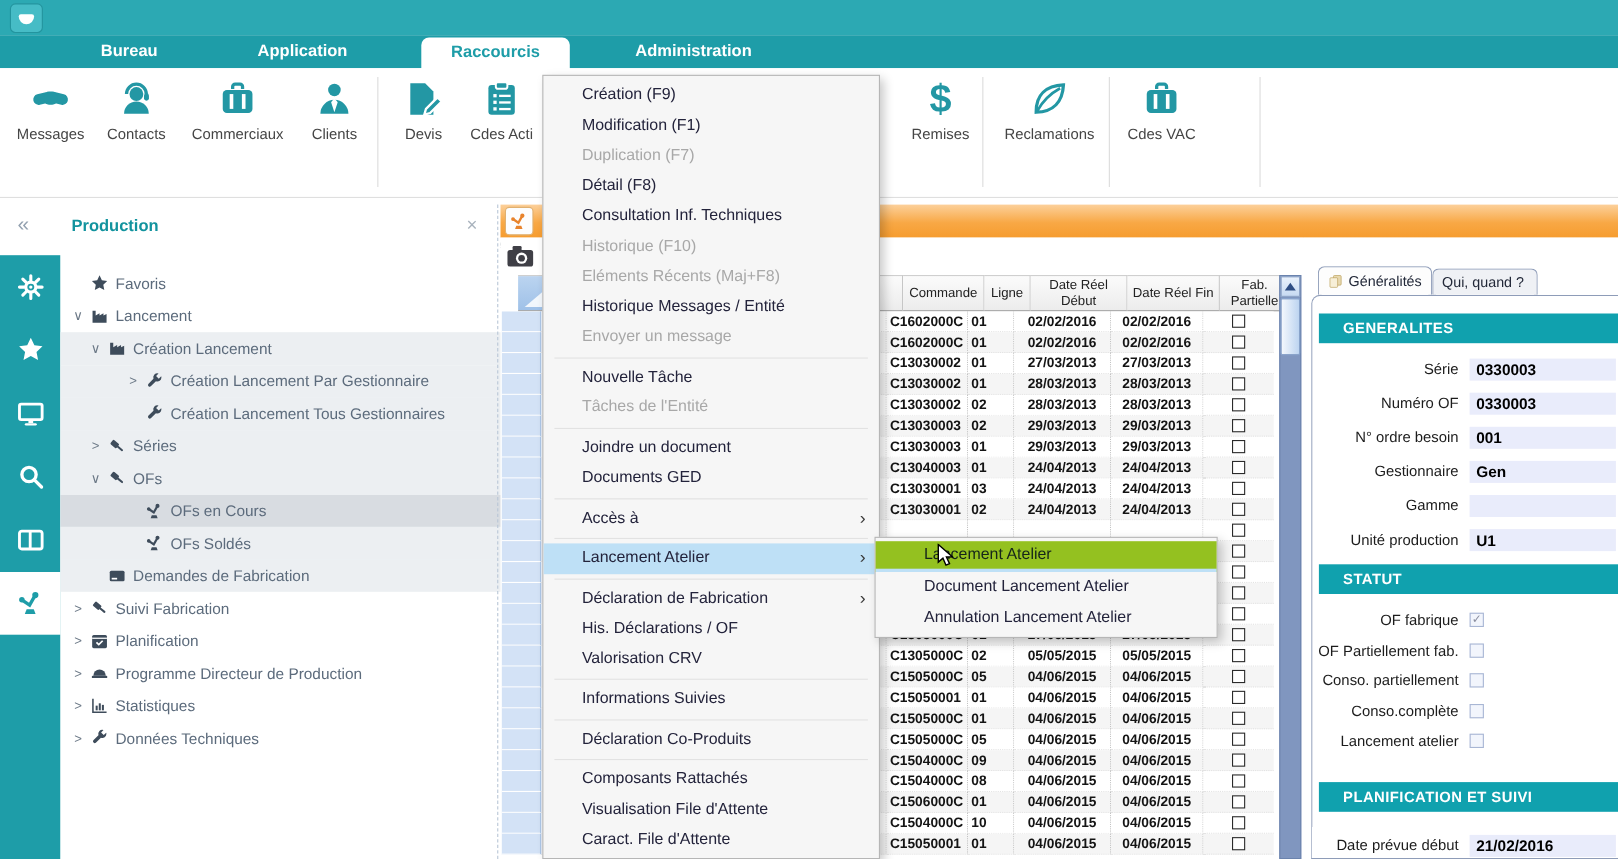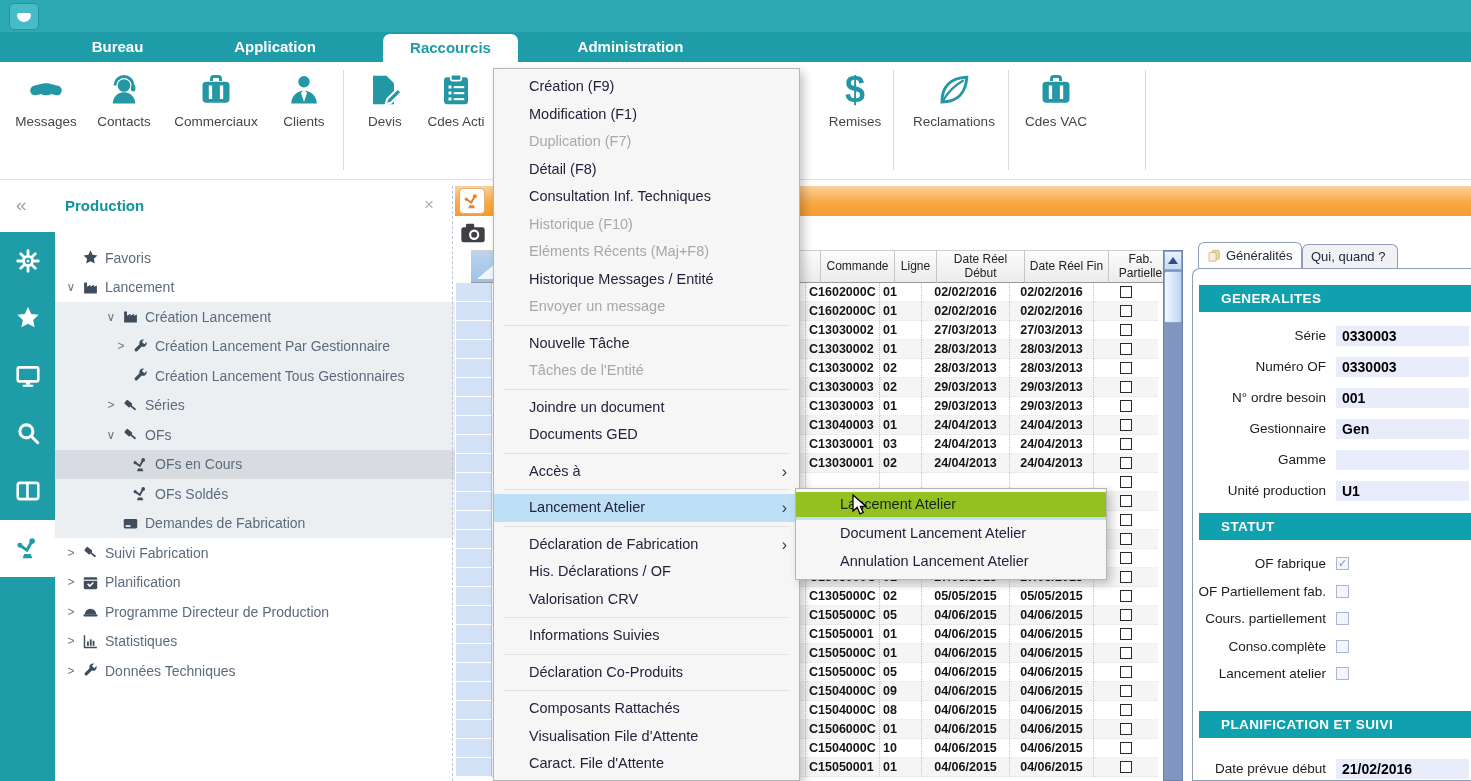--- a/index.html
+++ b/index.html
@@ -53,21 +53,21 @@
   .sbhead { position:absolute; left:-55px; top:14px; width:455px; height:28px; }
   .sb-collapse { position:absolute; left:16px; top:0; font-size:19px; color:#93A1B0; cursor:pointer; }
   .sb-title { position:absolute; left:65px; top:3px; font-size:15px; font-weight:bold; color:#12939E; }
   .sb-close { position:absolute; left:424px; top:1px; font-size:17px; color:#A9B3BD; cursor:pointer; }
   .tree { position:absolute; left:0; top:63px; width:400px; }
   .trow2 { height:29.5px; display:flex; align-items:center; color:#5C6B7C; font-size:14px; cursor:pointer; }
   .trow2 .tw { width:22px; text-align:center; font-size:12px; color:#6B7886; flex:0 0 22px; }
   .trow2 svg.ti { width:17px; height:17px; color:#3E4C5B; flex:0 0 17px; margin-right:6px; }
   .trow2 .tl { white-space:nowrap; }
   .level-0 { padding-left:5px; }
-  .level-1 { padding-left:45px; }
+  .level-1 { padding-left:21px; }
   .level-2 { padding-left:55px; }
   .state-zone { background:#ECEFF2; }
   .state-selected { background:#D8DCE1; }
   .expander-open .tw::before { content:"\2228"; }
   .expander-closed .tw::before { content:">"; }
 
   .splitter { position:absolute; left:452px; top:186px; height:595px; width:0; border-left:1px dashed #B9C6D6; }
 
   
   .orangebar { position:absolute; left:455px; top:186px; width:1016px; height:30px; background:linear-gradient(180deg,#FCD09A 0%,#F8A845 55%,#F69C2F 100%); }
@@ -857,21 +857,21 @@
 
       <div class="crow checked-true" style="position: absolute; left: 0px; width: 100%; top: 287px;">
           <span class="clabel">OF fabrique</span>
           <span class="cbox"></span>
         </div>
           <div class="crow checked-false" style="position: absolute; left: 0px; width: 100%; top: 314.5px;">
           <span class="clabel">OF Partiellement fab.</span>
           <span class="cbox"></span>
         </div>
           <div class="crow checked-false" style="position: absolute; left: 0px; width: 100%; top: 342px;">
-          <span class="clabel">Cours. partiellement</span>
+          <span class="clabel">Conso. partiellement</span>
           <span class="cbox"></span>
         </div>
           <div class="crow checked-false" style="position: absolute; left: 0px; width: 100%; top: 369.5px;">
           <span class="clabel">Conso.complète</span>
           <span class="cbox"></span>
         </div>
           <div class="crow checked-false" style="position: absolute; left: 0px; width: 100%; top: 397px;">
           <span class="clabel">Lancement atelier</span>
           <span class="cbox"></span>
         </div>

